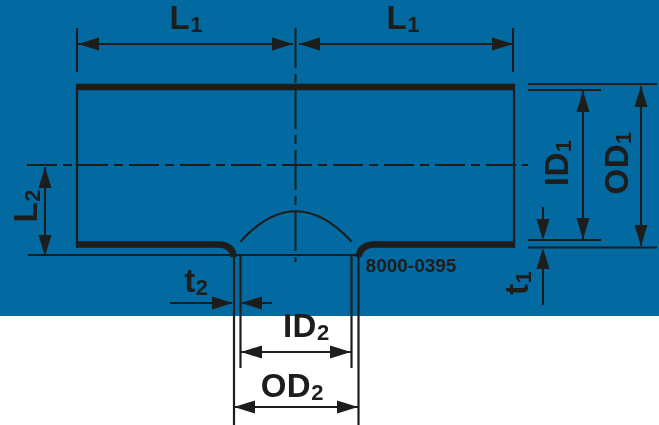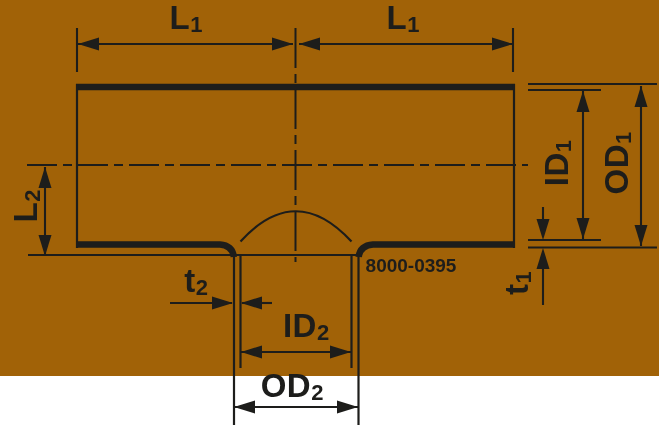--- a/index.html
+++ b/index.html
@@ -7,22 +7,22 @@
     padding: 0;
     background: #ffffff;
     width: 659px;
     height: 425px;
     overflow: hidden;
     font-family: "Liberation Sans", "DejaVu Sans", sans-serif;
   }
   .stage {
     position: relative;
     width: 659px;
-    height: 376px;
-    background: #a16207;
+    height: 316px;
+    background: #0369a1;
   }
   svg { display: block; }
 
   
   .outline-thick {
     stroke: #1d1d1b;
     stroke-width: 6.5;
     fill: none;
     stroke-linecap: butt;
   }

